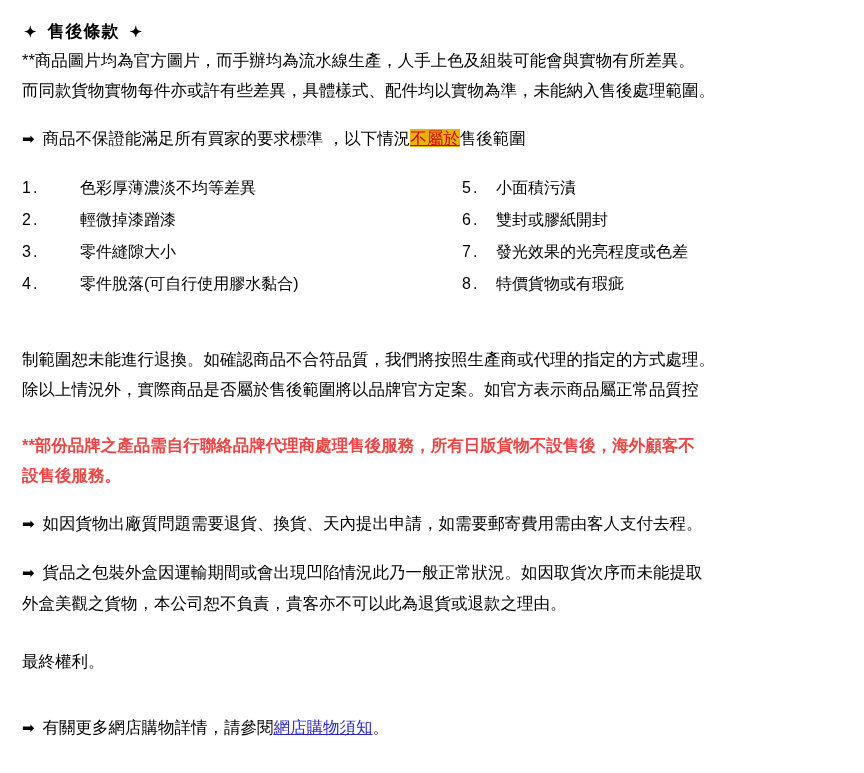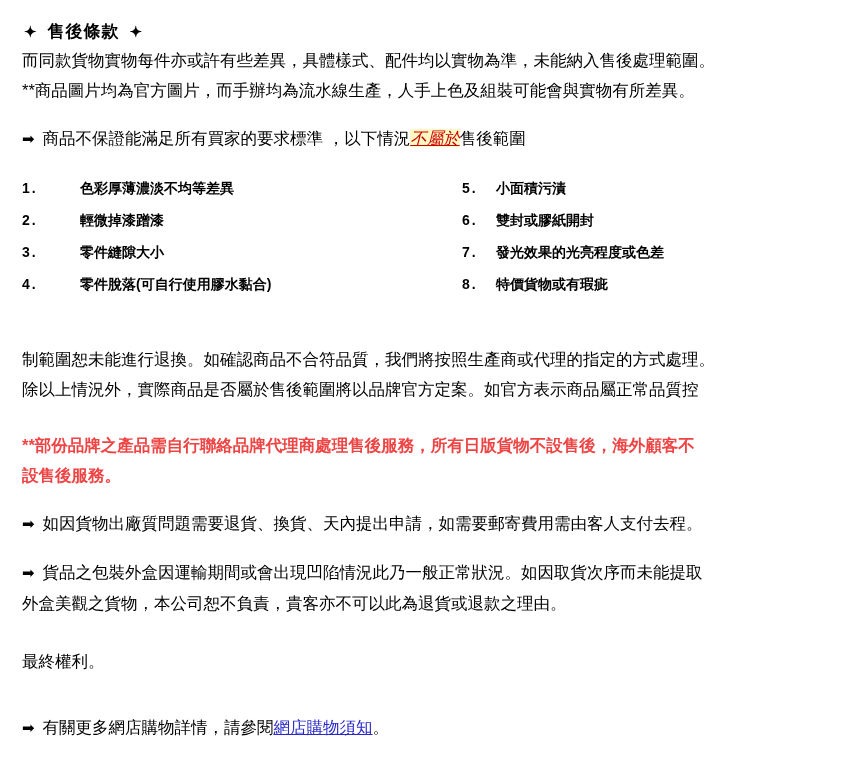--- a/index.html
+++ b/index.html
@@ -49,24 +49,23 @@
     line-height: 30px;
     padding: 0 14px 0 22px;
     margin: 0;
     text-align: justify;
   }
   .arrow {
     font-size: 15px;
     margin-right: 8px;
   }
   .hl-yellow {
-    background: #fef9c3;
+    background: #eab308;
     color: #cc0000;
     text-decoration: underline;
-    font-style: italic;
   }
   .red-bold {
     color: #ef4444;
     font-weight: bold;
   }
   .red-underline {
     color: #e8361c;
     text-decoration: underline;
     font-weight: bold;
   }
@@ -81,45 +80,44 @@
     margin: 0;
   }
   .list-col {
     width: 50%;
     box-sizing: border-box;
   }
   .list-col.right {
     padding-left: 26px;
   }
   .list-item {
-    font-size: 14px;
+    font-size: 16px;
     line-height: 32px;
     white-space: nowrap;
-    font-weight: bold;
   }
   .list-num {
     display: inline-block;
     width: 58px;
     letter-spacing: 2px;
   }
   .list-num.rt {
     width: 34px;
   }
 </style>
 </head>
 <body>
 
 <div class="page">
 
   <div class="title-line">
     <span class="diamond">✦</span><span class="title-text">售後條款</span><span class="diamond">✦</span>
   </div>
 
+  <p class="para">**商品圖片均為官方圖片，而手辦均為流水線生產，人手上色及組裝可能會與實物有所差異。</p>
   <p class="para">而同款貨物實物每件亦或許有些差異，具體樣式、配件均以實物為準，未能納入售後處理範圍。</p>
-  <p class="para">**商品圖片均為官方圖片，而手辦均為流水線生產，人手上色及組裝可能會與實物有所差異。</p>
 
   <div class="block-gap-md"></div>
 
   <div class="arrow-line">
     <span class="arrow">➡</span><span>商品不保證能滿足所有買家的要求標準 ，以下情況</span><span class="hl-yellow">不屬於</span><span>售後範圍</span>
   </div>
 
   <div class="block-gap-md"></div>
 
   <div class="list-wrap">

